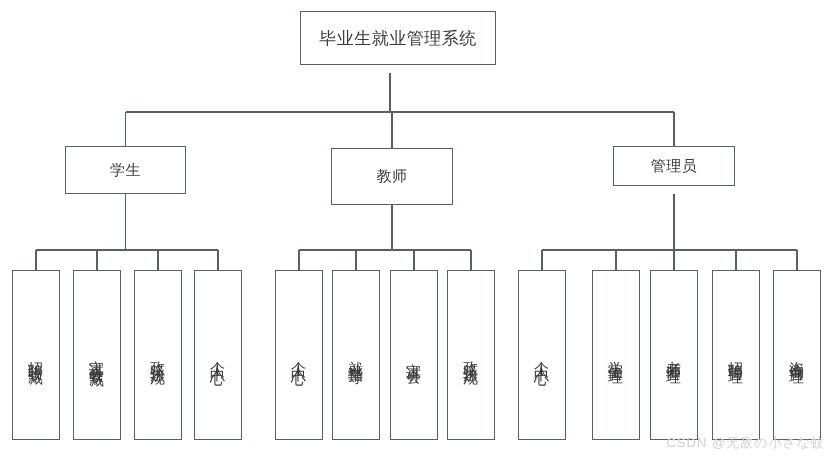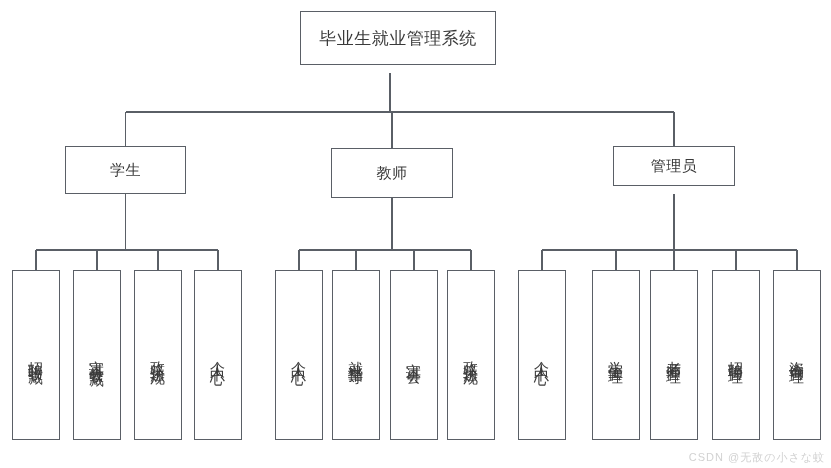--- a/index.html
+++ b/index.html
@@ -54,22 +54,22 @@
     position: absolute;
     background: #5a5f66;
   }
   .ln.v { width: 1.5px; }
   .ln.h { height: 1.5px; }
 
   
   #watermark {
     position: absolute;
     right: 6px;
-    bottom: 3px;
-    font-size: 11px;
+    bottom: 16px;
+    font-size: 13px;
     color: #d2d2d2;
     letter-spacing: 1px;
     white-space: nowrap;
     user-select: none;
   }
 </style>
 </head>
 <body>
 
 <div id="canvas">
@@ -111,21 +111,21 @@
       </div>
       <div class="node leaf" style="left: 73px; top: 270px; width: 48px; height: 170px;">
         <span class="vtext">宣讲会收藏</span>
       </div>
       <div class="node leaf" style="left: 134px; top: 270px; width: 48px; height: 170px;">
         <span class="vtext">政策法规</span>
       </div>
       <div class="node leaf" style="left: 194px; top: 270px; width: 48px; height: 170px;">
         <span class="vtext">个人中心</span>
       </div>
-      <div class="node level2" style="left: 331px; top: 148px; width: 122px; height: 50px;">
+      <div class="node level2" style="left: 331px; top: 148px; width: 122px; height: 57px;">
         <span>教师</span>
       </div>
       <div class="node leaf" style="left: 275px; top: 270px; width: 48px; height: 170px;">
         <span class="vtext">个人中心</span>
       </div>
       <div class="node leaf" style="left: 332px; top: 270px; width: 48px; height: 170px;">
         <span class="vtext">就业指导</span>
       </div>
       <div class="node leaf" style="left: 390px; top: 270px; width: 48px; height: 170px;">
         <span class="vtext">宣讲会</span>

